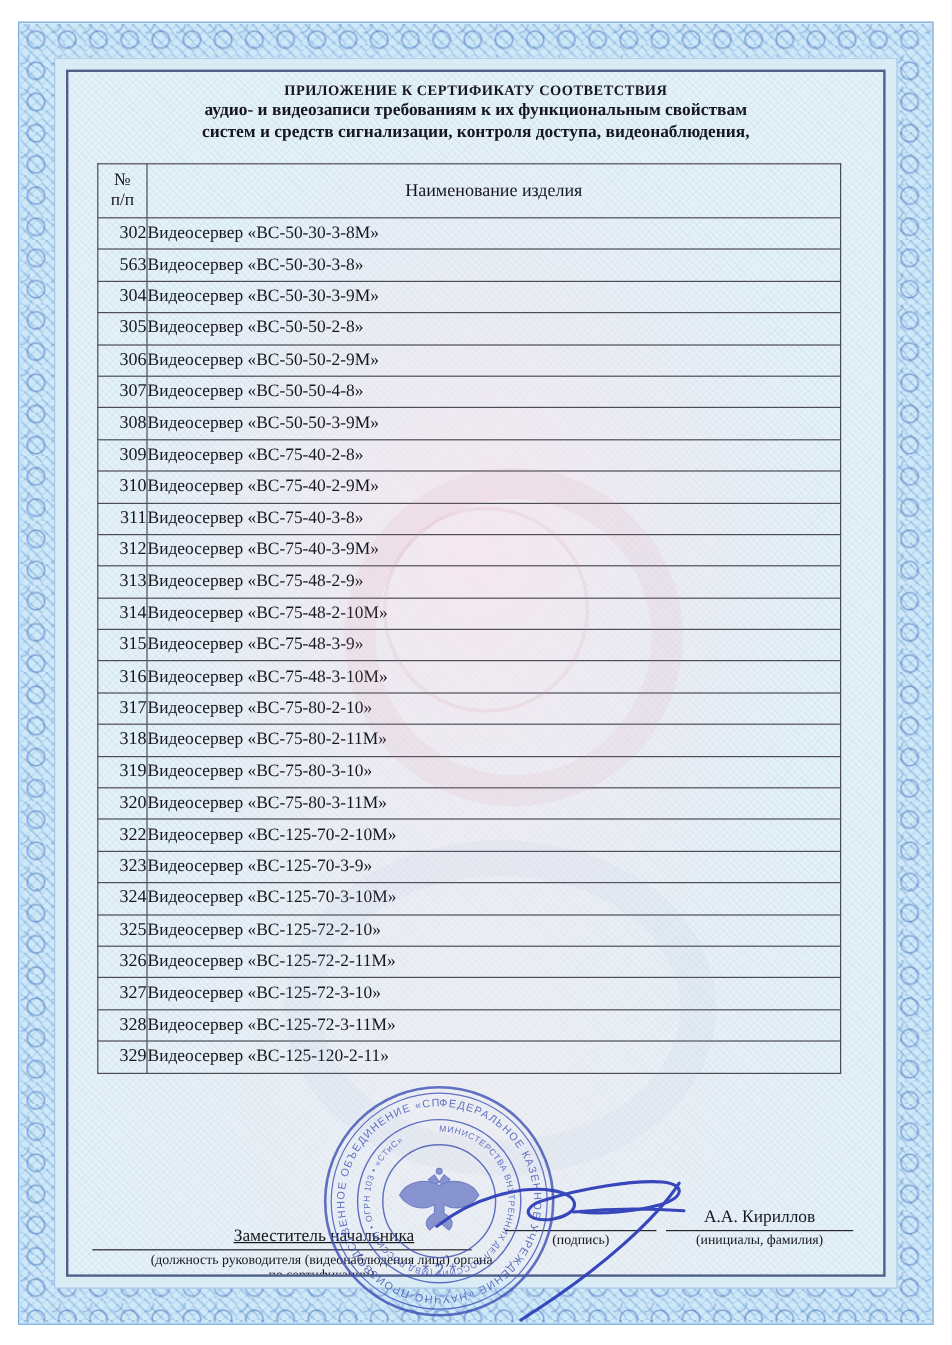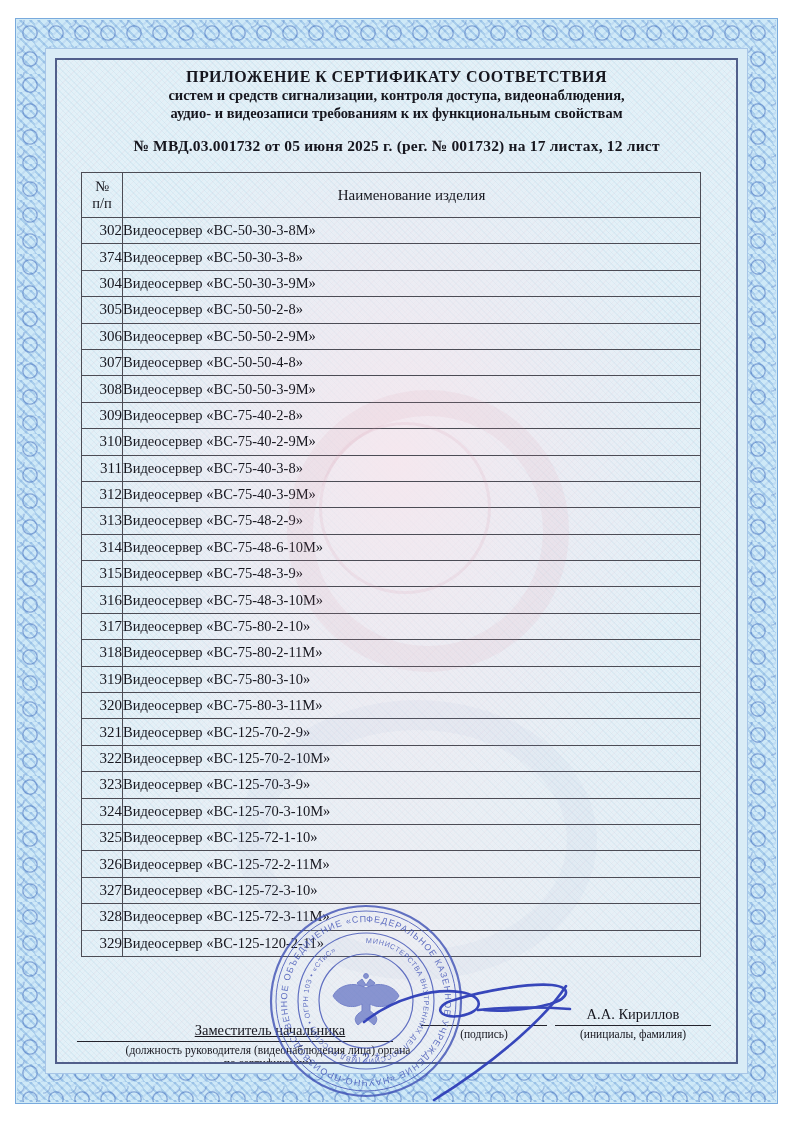--- a/index.html
+++ b/index.html
@@ -34,21 +34,21 @@
       repeating-linear-gradient(45deg, rgba(130,190,215,.13) 0 1px, rgba(255,255,255,0) 1px 4px),
       repeating-linear-gradient(-45deg, rgba(205,150,175,.08) 0 1px, rgba(255,255,255,0) 1px 4px),
       linear-gradient(#e3f1f8,#e3f1f8);
     overflow:hidden;
   }
   .wm{position:absolute;border-radius:50%;pointer-events:none;}
   .wm1{left:230px;top:330px;width:230px;height:230px;border:26px solid rgba(214,148,170,.10);}
   .wm2{left:262px;top:362px;width:166px;height:166px;border:3px solid rgba(214,148,170,.14);}
   .wm3{left:180px;top:640px;width:300px;height:220px;border:30px solid rgba(150,170,215,.07);}
 
-  .title{margin-top:8px;text-align:center;font-size:16px;font-weight:bold;letter-spacing:.4px;}
+  .title{margin-top:8px;text-align:center;font-size:12px;font-weight:bold;letter-spacing:.4px;}
   .sub{text-align:center;font-size:14.5px;font-weight:bold;line-height:18px;}
   .regline{margin-top:15px;text-align:center;font-size:15.5px;font-weight:bold;letter-spacing:.2px;}
 
   table.products{
     border-collapse:collapse;margin:17px 0 0 24px;width:620px;
     font-size:14.5px;
   }
   table.products th,table.products td{
     border:1.4px solid #4c4c55;padding:0;background:transparent;
   }
@@ -77,43 +77,42 @@
 <div class="cert">
   <div class="guilloche"></div>
   <div class="strip"></div>
 
   <div class="content">
     <div class="wm wm1"></div>
     <div class="wm wm2"></div>
     <div class="wm wm3"></div>
 
     <div class="title">ПРИЛОЖЕНИЕ К СЕРТИФИКАТУ СООТВЕТСТВИЯ</div>
+    <div class="sub">аудио- и видеозаписи требованиям к их функциональным свойствам</div>
     <div class="sub">систем и средств сигнализации, контроля доступа, видеонаблюдения,</div>
-    <div class="sub">аудио- и видеозаписи требованиям к их функциональным свойствам</div>
-    <div class="regline">№ МВД.03.001732 от 05 июня 2025 г. (рег. № 001732) на 17 листах, 12 лист</div>
 
     <table class="products">
       <thead>
         <tr>
           <th class="h-num">
             <span style="display:block">№</span>
             <span style="display:block">п/п</span>
           </th>
           <th class="h-name">Наименование изделия</th>
         </tr>
       </thead>
       <tbody>
 
           <tr>
             <td class="c-num">302</td>
             <td class="c-name">Видеосервер «ВС-50-30-3-8М»</td>
           </tr>
 
           <tr>
-            <td class="c-num">374</td>
+            <td class="c-num">563</td>
             <td class="c-name">Видеосервер «ВС-50-30-3-8»</td>
           </tr>
 
           <tr>
             <td class="c-num">304</td>
             <td class="c-name">Видеосервер «ВС-50-30-3-9М»</td>
           </tr>
 
           <tr>
             <td class="c-num">305</td>
@@ -155,21 +154,21 @@
             <td class="c-name">Видеосервер «ВС-75-40-3-9М»</td>
           </tr>
 
           <tr>
             <td class="c-num">313</td>
             <td class="c-name">Видеосервер «ВС-75-48-2-9»</td>
           </tr>
 
           <tr>
             <td class="c-num">314</td>
-            <td class="c-name">Видеосервер «ВС-75-48-6-10М»</td>
+            <td class="c-name">Видеосервер «ВС-75-48-2-10М»</td>
           </tr>
 
           <tr>
             <td class="c-num">315</td>
             <td class="c-name">Видеосервер «ВС-75-48-3-9»</td>
           </tr>
 
           <tr>
             <td class="c-num">316</td>
             <td class="c-name">Видеосервер «ВС-75-48-3-10М»</td>
@@ -188,43 +187,39 @@
           <tr>
             <td class="c-num">319</td>
             <td class="c-name">Видеосервер «ВС-75-80-3-10»</td>
           </tr>
 
           <tr>
             <td class="c-num">320</td>
             <td class="c-name">Видеосервер «ВС-75-80-3-11М»</td>
           </tr>
 
-          <tr>
-            <td class="c-num">321</td>
-            <td class="c-name">Видеосервер «ВС-125-70-2-9»</td>
-          </tr>
 
           <tr>
             <td class="c-num">322</td>
             <td class="c-name">Видеосервер «ВС-125-70-2-10М»</td>
           </tr>
 
           <tr>
             <td class="c-num">323</td>
             <td class="c-name">Видеосервер «ВС-125-70-3-9»</td>
           </tr>
 
           <tr>
             <td class="c-num">324</td>
             <td class="c-name">Видеосервер «ВС-125-70-3-10М»</td>
           </tr>
 
           <tr>
             <td class="c-num">325</td>
-            <td class="c-name">Видеосервер «ВС-125-72-1-10»</td>
+            <td class="c-name">Видеосервер «ВС-125-72-2-10»</td>
           </tr>
 
           <tr>
             <td class="c-num">326</td>
             <td class="c-name">Видеосервер «ВС-125-72-2-11М»</td>
           </tr>
 
           <tr>
             <td class="c-num">327</td>
             <td class="c-name">Видеосервер «ВС-125-72-3-10»</td>

